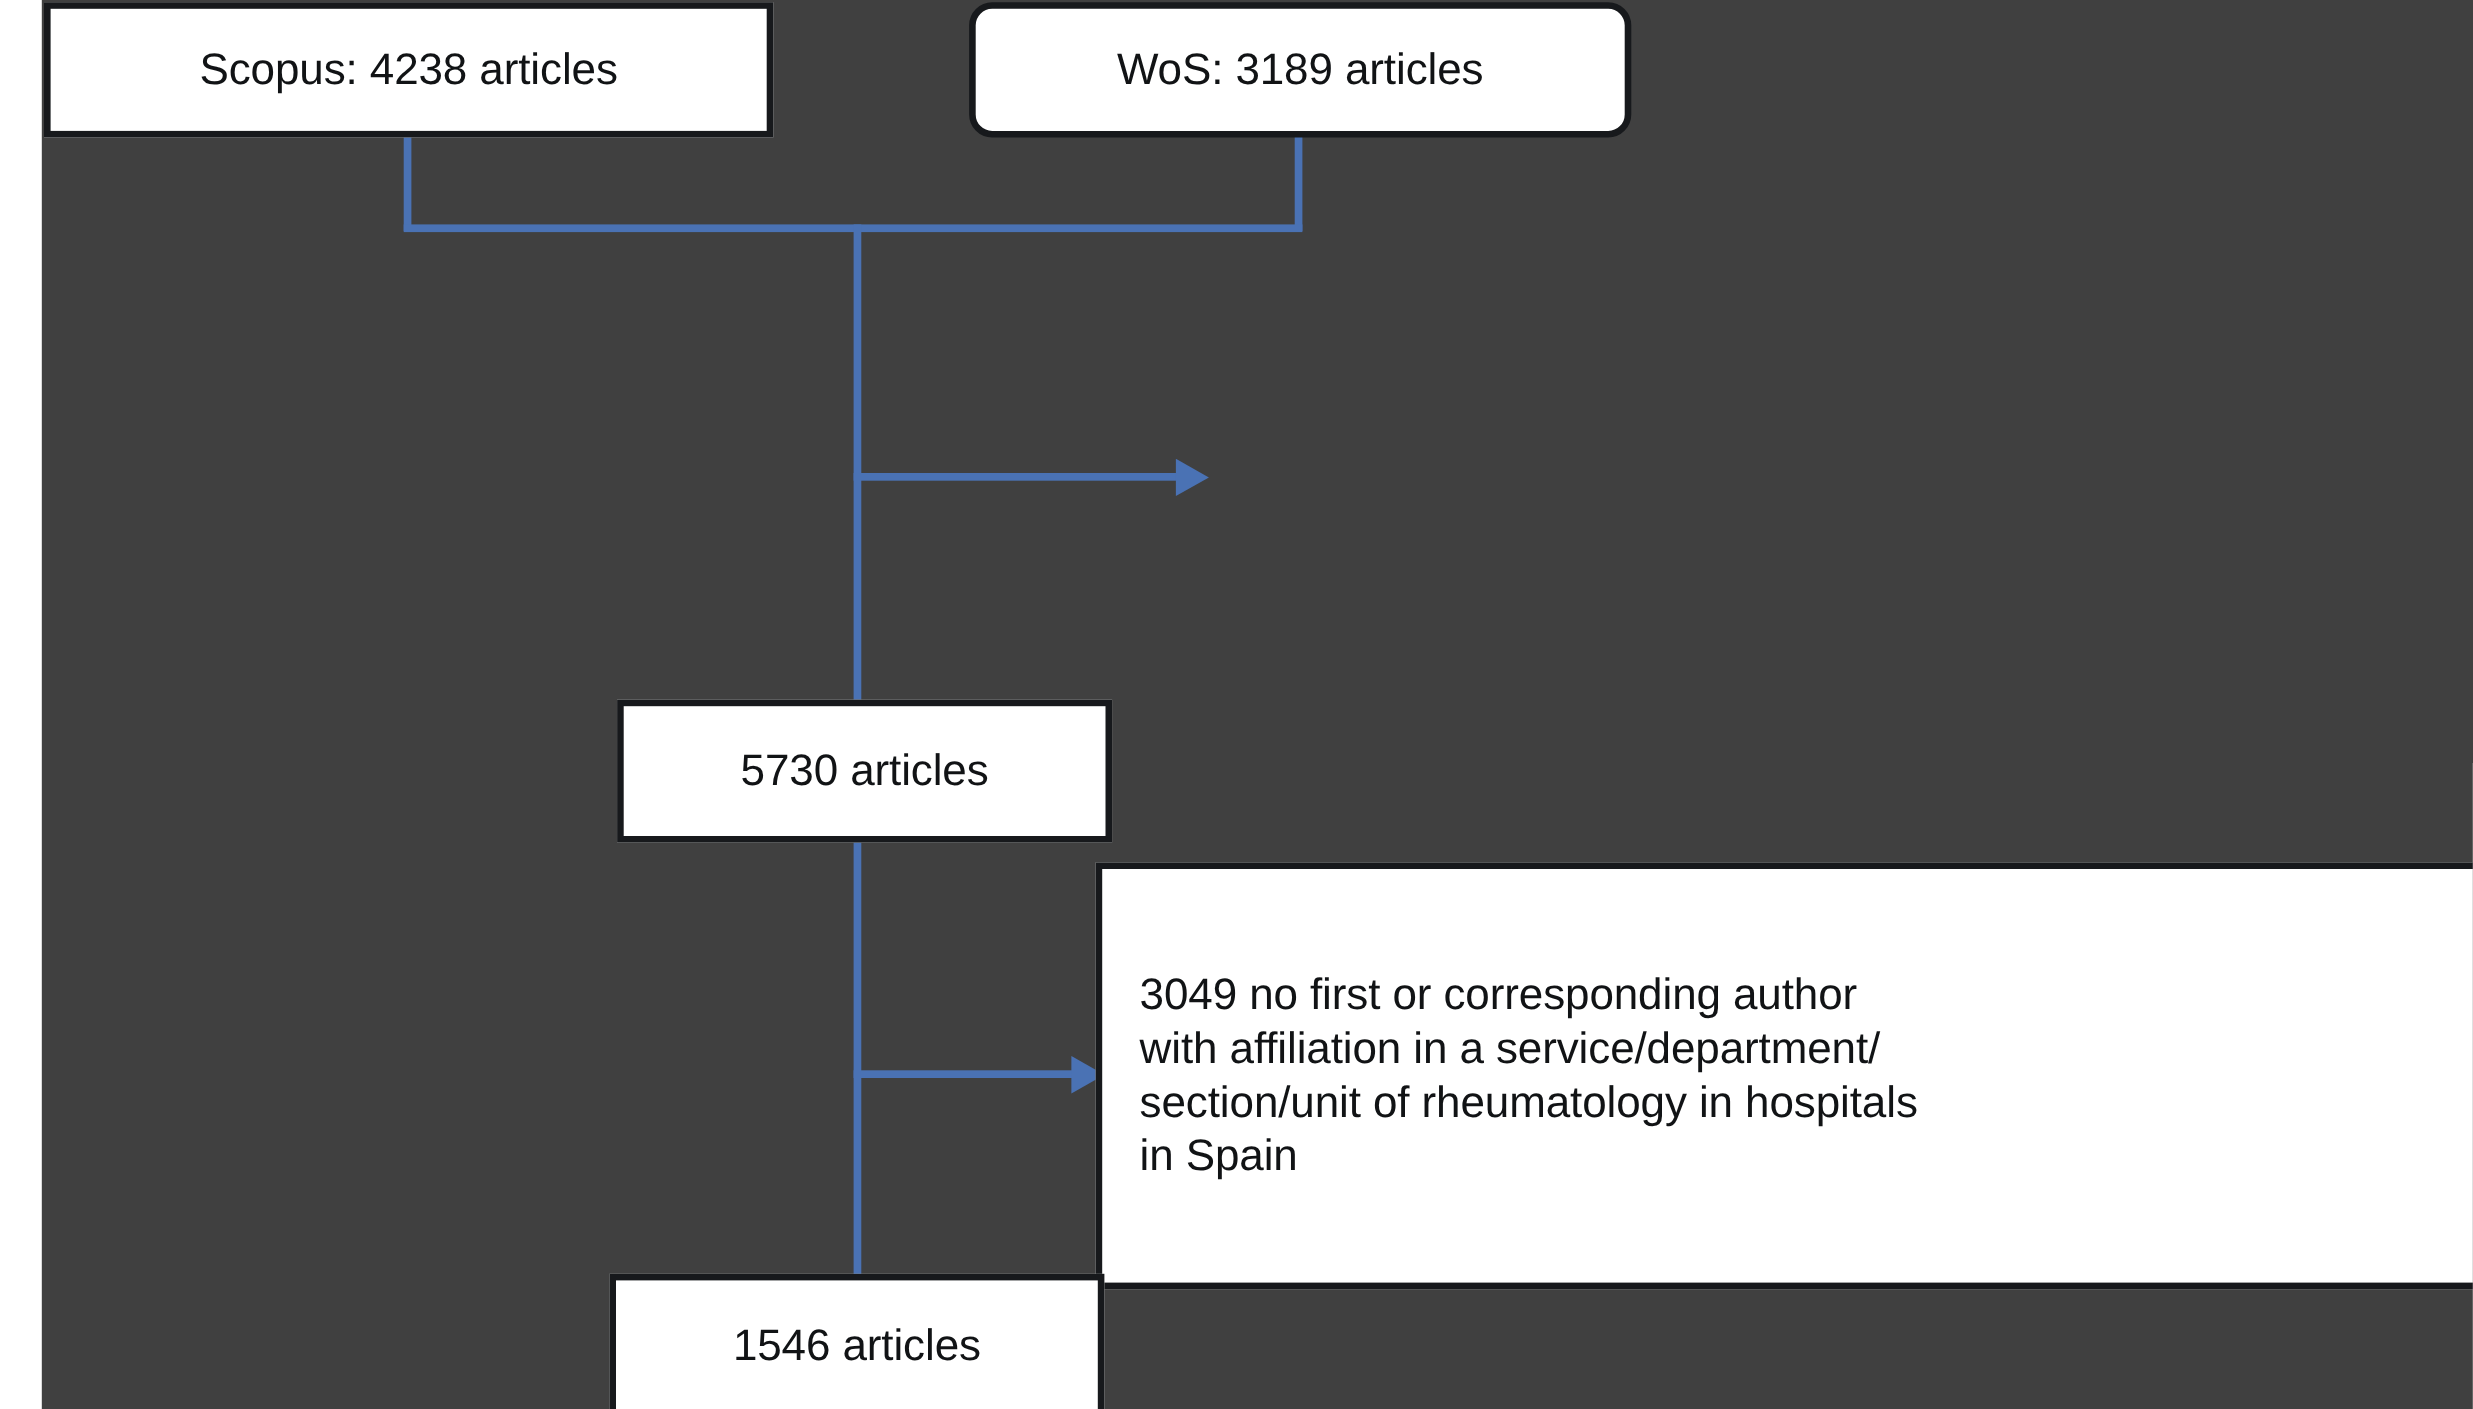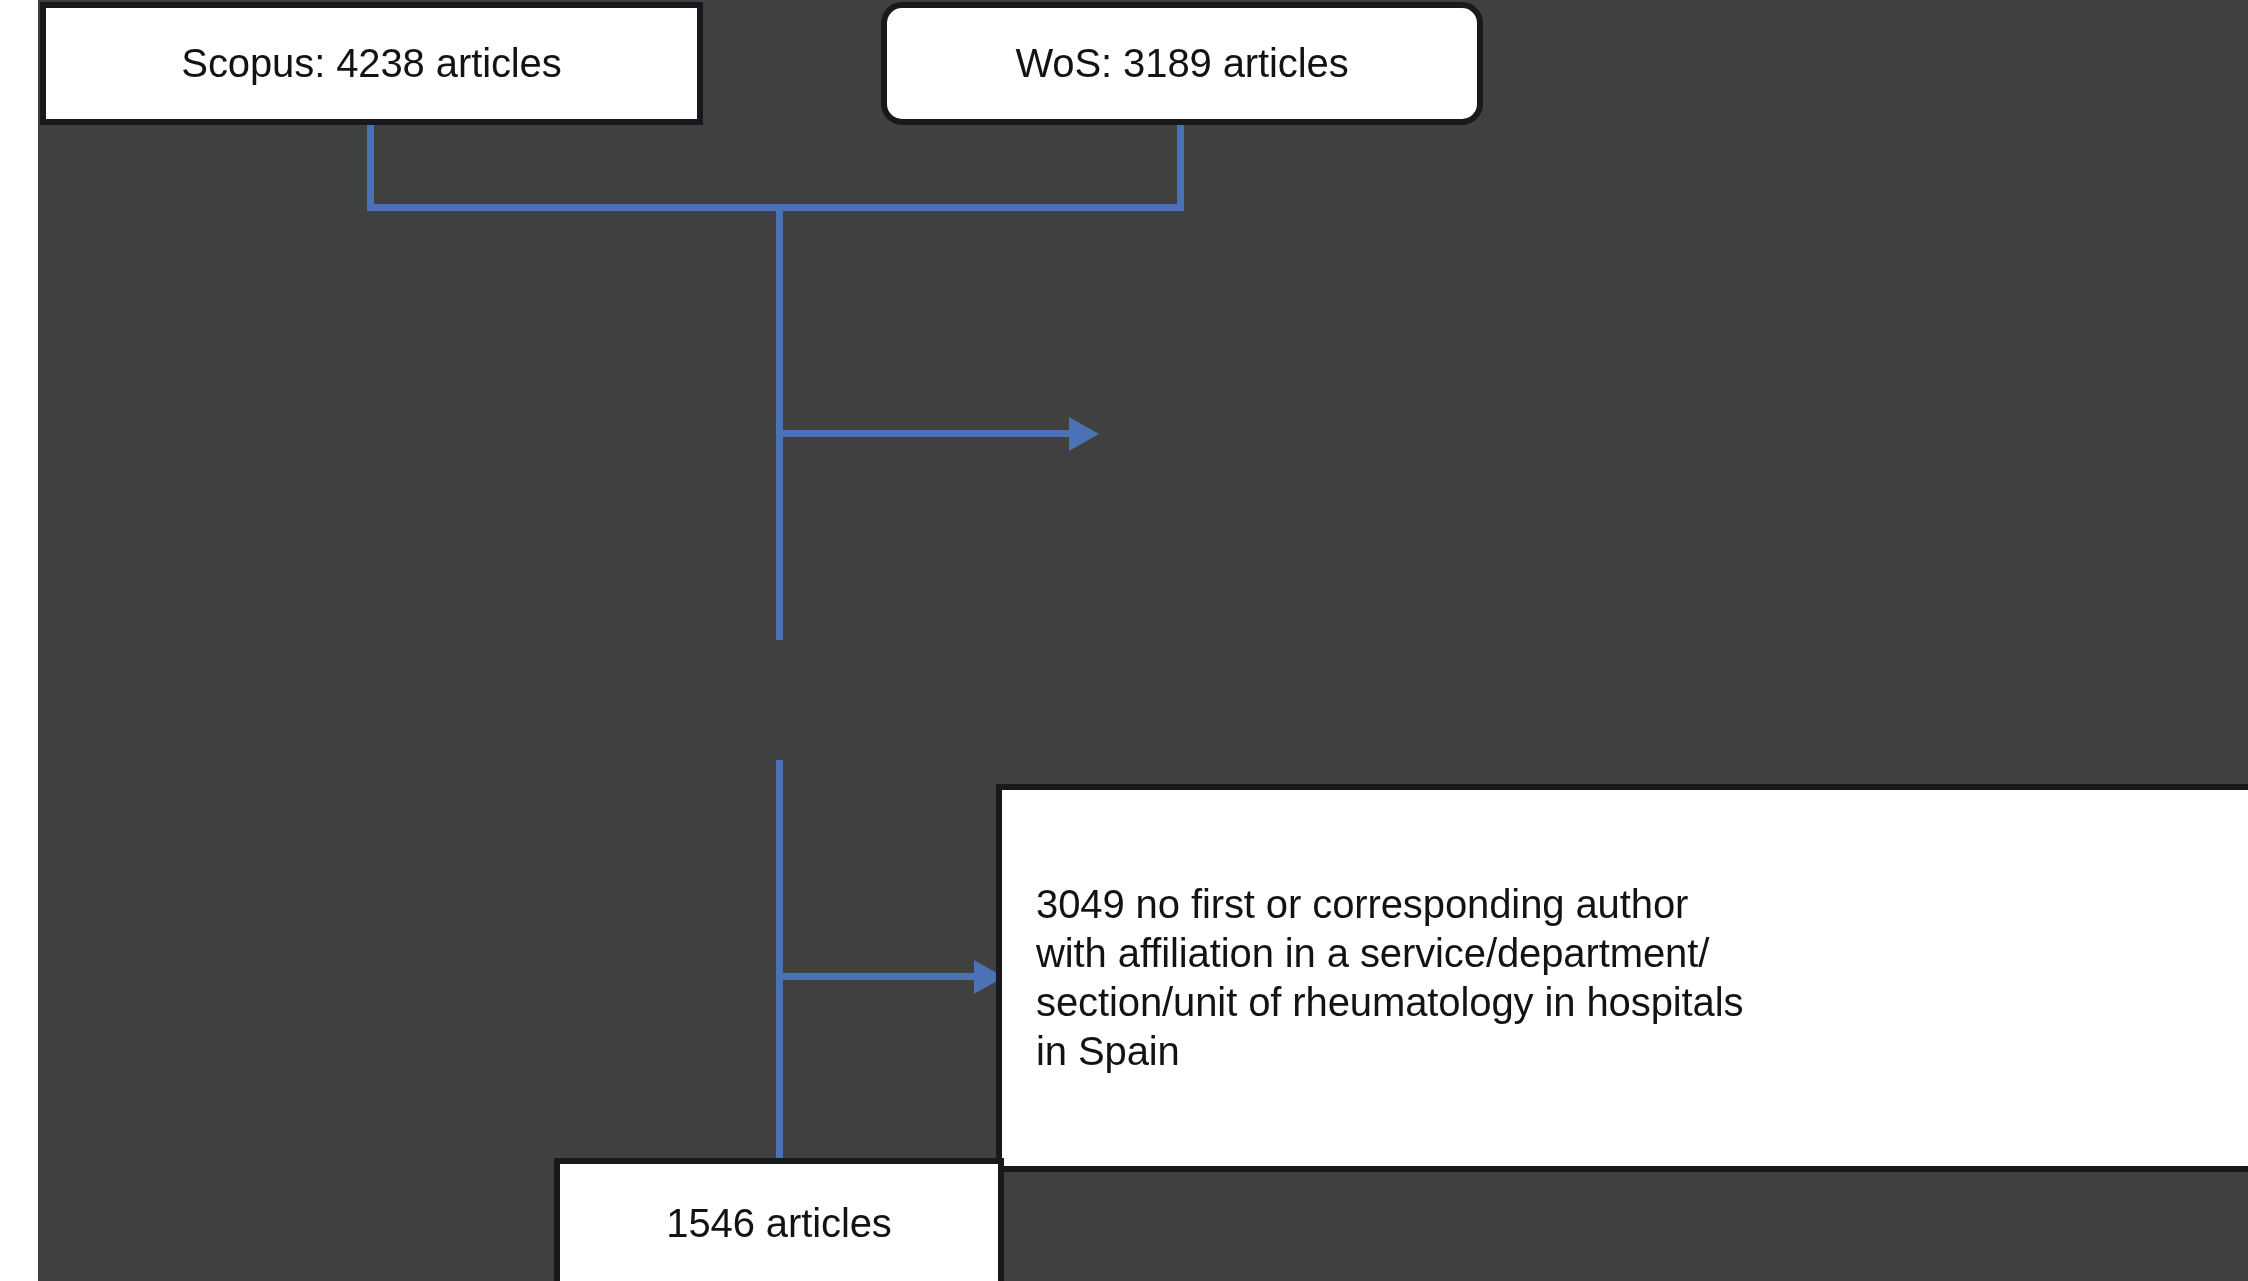--- a/index.html
+++ b/index.html
@@ -82,20 +82,23 @@
 
   <div class="node" style="left:2px; top:2px; width:663px; height:123px;">
     <span class="node-text">Scopus: 4238 articles</span>
   </div>
 
   <div class="node" style="left:843px; top:2px; width:602px; height:123px;border-radius:21px;">
     <span class="node-text">WoS: 3189 articles</span>
   </div>
 
 
+  <div class="node" style="left:523px; top:636px; width:450px; height:130px;">
+    <span class="node-text">5730 articles</span>
+  </div>
 
   <div class="node align-left" style="left:958px; top:784px; width:1286px; height:388px;">
     <span class="node-text">3049 no first or corresponding author
 with affiliation in a service/department/
 section/unit of rheumatology in hospitals
 in Spain</span>
   </div>
 
   <div class="node" style="left:516px; top:1158px; width:450px; height:130px;">
     <span class="node-text">1546 articles</span>

